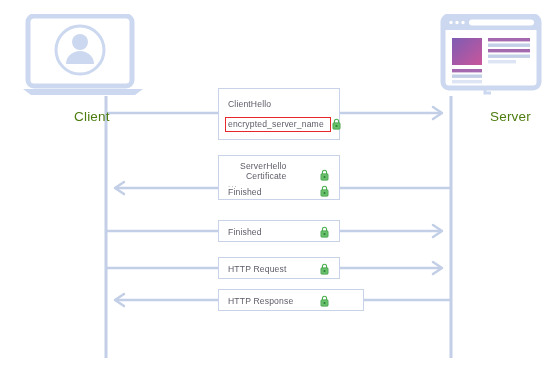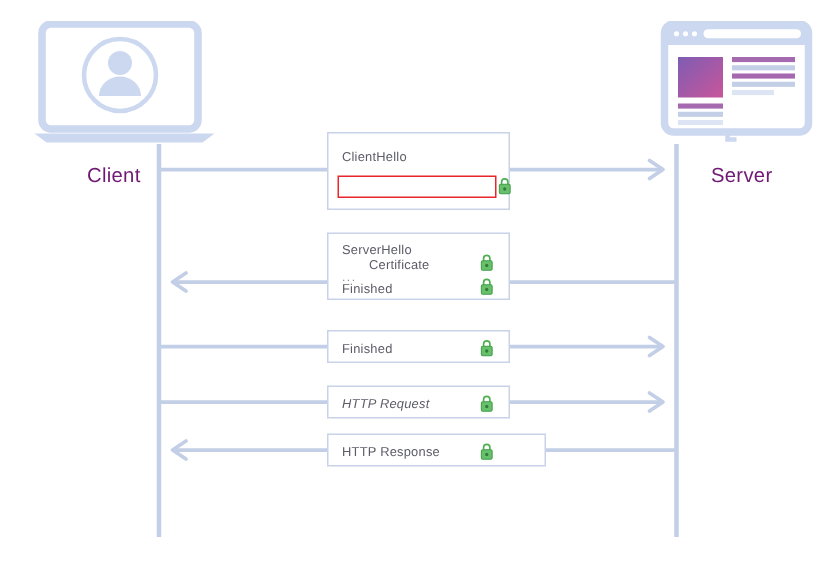--- a/index.html
+++ b/index.html
@@ -21,23 +21,24 @@
     position: absolute;
     left: 0;
     top: 0;
     width: 554px;
     height: 375px;
   }
   
   .endpoint-label {
     position: absolute;
     font-size: 13.5px;
-    color: #701a75;
+    color: #4d7c0f;
     letter-spacing: 0.2px;
     white-space: nowrap;
+    margin-left: 16px;
   }
   #client-label { left: 58px; top: 109px; }
   #server-label { left: 474px; top: 109px; }
 
   
   .msg-box {
     position: absolute;
     background: #ffffff;
     border: 1px solid #c8d2e8;
     box-sizing: border-box;
@@ -66,21 +67,21 @@
     position: absolute;
     width: 9px;
     height: 12px;
   }
   
   #box-clienthello { left: 218px; top: 88px; width: 122px; height: 52px; padding-left: 36px; }
   
   #box-serverhello { left: 218px; top: 155px; width: 122px; height: 45px; }
   
   #box-finished    { left: 218px; top: 220px; width: 122px; height: 22px; }
-  #box-httpreq     { left: 218px; top: 257px; width: 122px; height: 22px; font-style: italic; }
+  #box-httpreq     { left: 218px; top: 257px; width: 122px; height: 22px; }
   #box-httpresp    { left: 218px; top: 289px; width: 146px; height: 22px; }
 
   
   #client-device { position: absolute; left: 22px; top: 14px; width: 122px; height: 82px; }
   
   #server-device { position: absolute; left: 440px; top: 14px; width: 102px; height: 82px; }
 </style>
 </head>
 <body>
 
@@ -145,29 +146,30 @@
     <rect x="12" y="66" width="30" height="3.4" fill="#dde4f3"></rect>
     <path d="M45 74 v5 h6" fill="none" stroke="#ccd8ef" stroke-width="3"></path>
   </svg>
 
   <div class="endpoint-label" id="client-label">Client</div>
   <div class="endpoint-label" id="server-label">Server</div>
 
   <div class="msg-box" id="box-clienthello">
     <div class="msg-line" style="left:9px; top:10px;">ClientHello</div>
     <div class="highlight" style="left:6px; top:28px; width:106px; height:15px;"></div>
+    <div class="msg-line" style="left:9px; top:30px;">encrypted_server_name</div>
     <svg class="lock" style="left:113px; top:29px;" viewBox="0 0 9 12" xmlns="http://www.w3.org/2000/svg">
       <path d="M2.4 5 V3.3 a2.1 2.1 0 0 1 4.2 0 V5" fill="none" stroke="#4cb050" stroke-width="1.1"></path>
       <rect x="0.9" y="4.8" width="7.2" height="6.4" rx="1" fill="#68c06c" stroke="#3f9e45" stroke-width="0.7"></rect>
       <circle cx="4.5" cy="8" r="1.1" fill="#2f7d36"></circle>
     </svg>
   </div>
 
   <div class="msg-box" id="box-serverhello">
-    <div class="msg-line" style="left:9px; top:5px;">ServerHello</div>
+    <div class="msg-line" style="left:21px; top:5px;">ServerHello</div>
     <div class="msg-line" style="left:27px; top:15px;">Certificate</div>
     <div class="msg-line dots" style="left:9px; top:26px;">...</div>
     <div class="msg-line" style="left:9px; top:31px;">Finished</div>
     <svg class="lock" style="left:101px; top:13px;" viewBox="0 0 9 12" xmlns="http://www.w3.org/2000/svg">
       <path d="M2.4 5 V3.3 a2.1 2.1 0 0 1 4.2 0 V5" fill="none" stroke="#4cb050" stroke-width="1.1"></path>
       <rect x="0.9" y="4.8" width="7.2" height="6.4" rx="1" fill="#68c06c" stroke="#3f9e45" stroke-width="0.7"></rect>
       <circle cx="4.5" cy="8" r="1.1" fill="#2f7d36"></circle>
     </svg>
     <svg class="lock" style="left:101px; top:29px;" viewBox="0 0 9 12" xmlns="http://www.w3.org/2000/svg">
       <path d="M2.4 5 V3.3 a2.1 2.1 0 0 1 4.2 0 V5" fill="none" stroke="#4cb050" stroke-width="1.1"></path>

